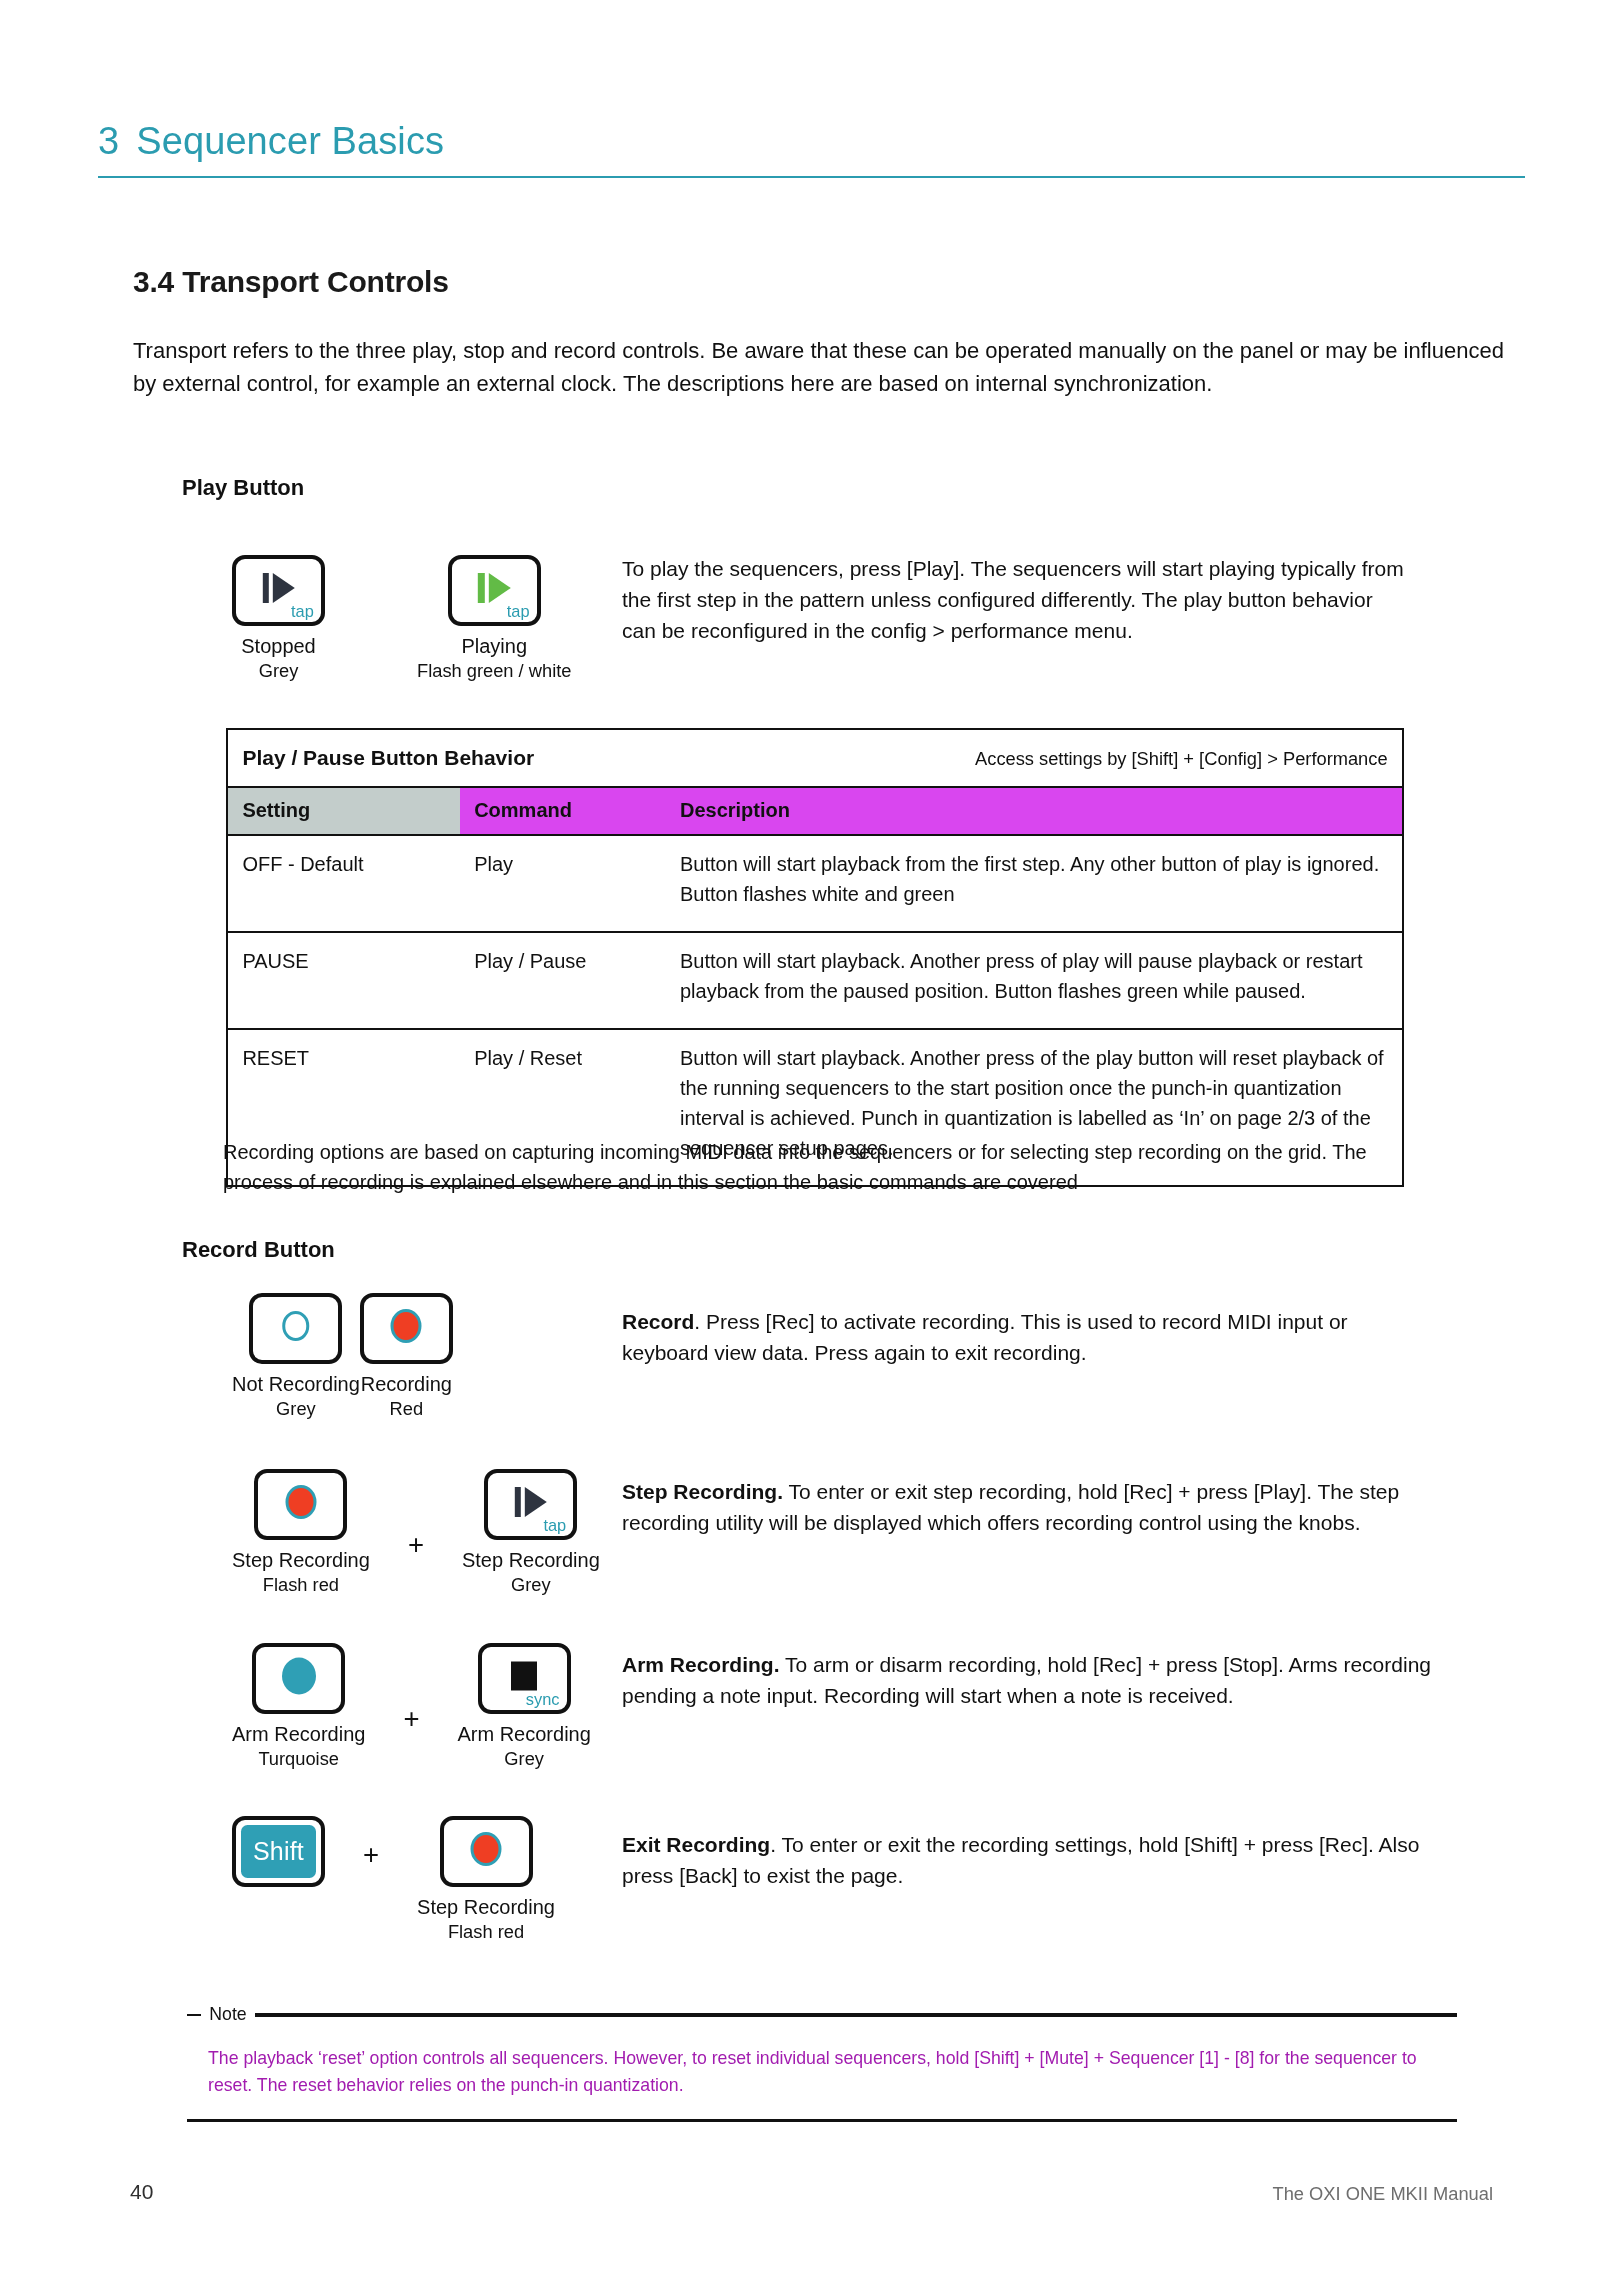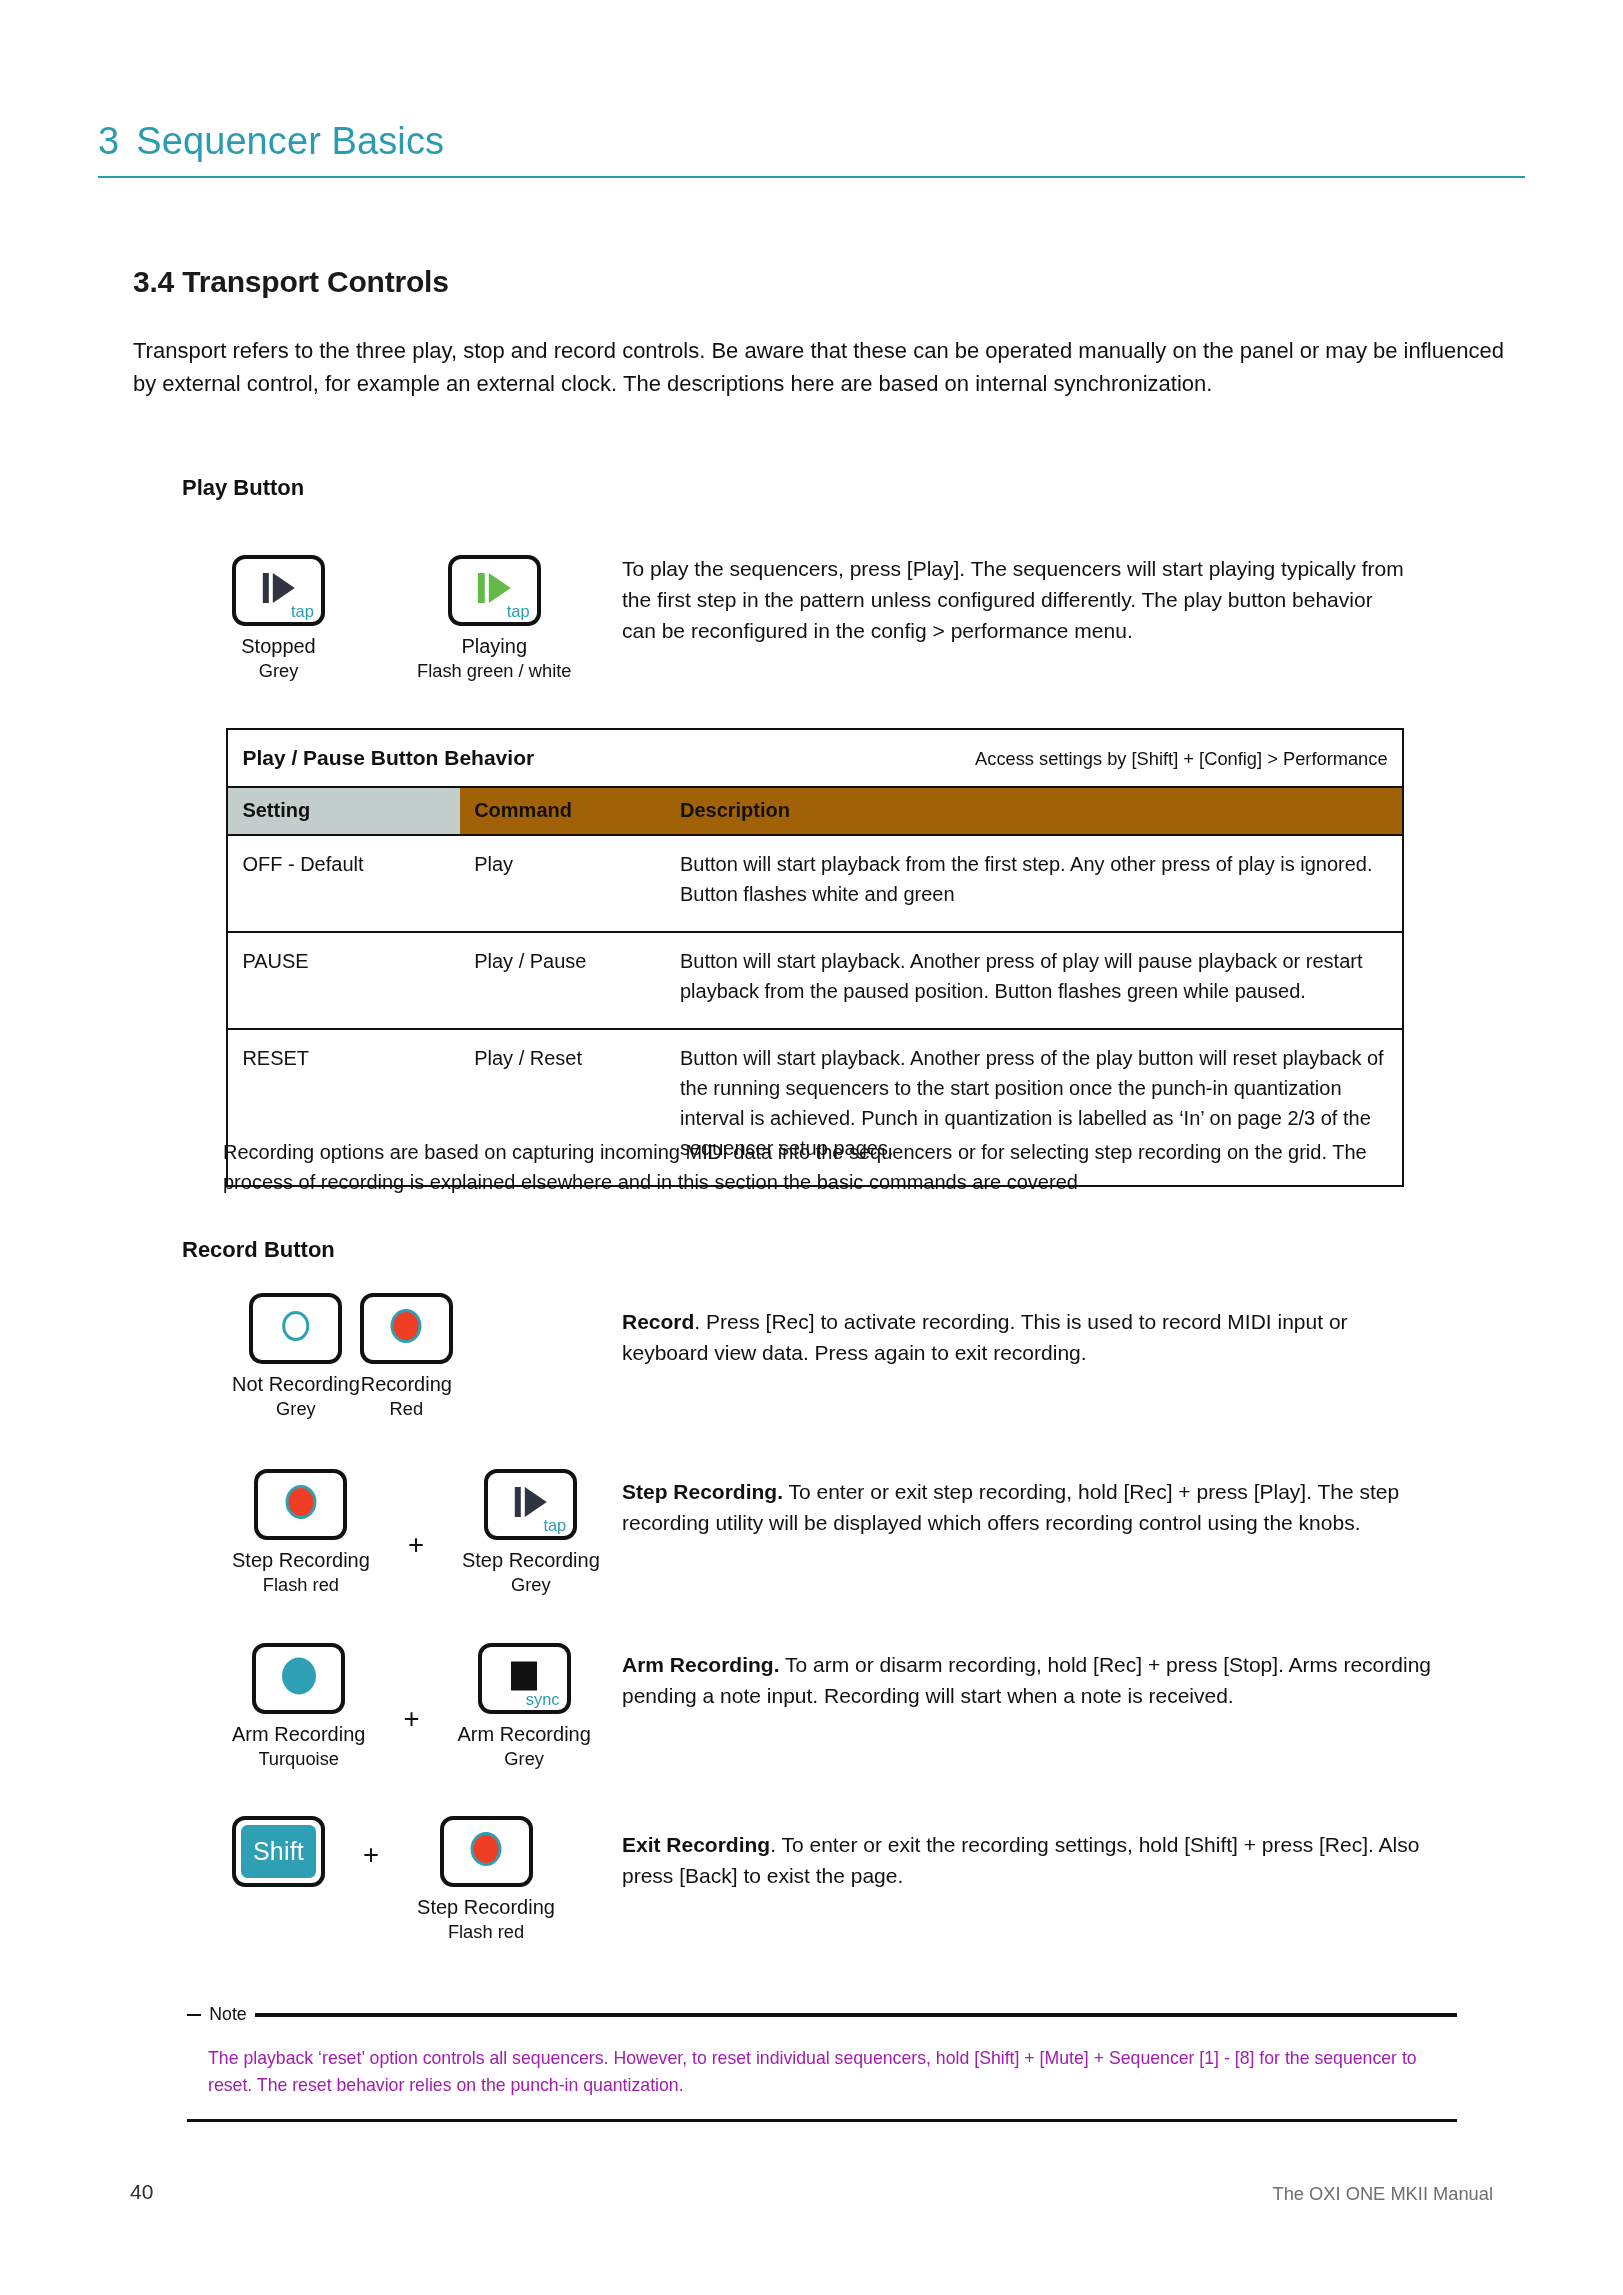--- a/index.html
+++ b/index.html
@@ -208,21 +208,21 @@
     display: flex;
     justify-content: space-between;
     align-items: baseline;
   }
   .tbl-caption-title { font-weight: bold; font-size: 21px; }
   .tbl-caption-note { font-size: 18.3px; font-weight: normal; }
   .hdr th {
     font-weight: bold;
     padding: 10.5px 14.4px 11.8px 14.4px;
     border-bottom: 2px solid #111111;
-    background: #a16207;
+    background: #d946ef;
   }
   .hdr th.setting { background: #c3cdcb; }
   .col-setting { width: 203px; }
   .col-command { width: 177px; }
   tbody tr td {
     padding: 13px 14.4px 22px 14.4px;
     border-bottom: 2px solid #111111;
     line-height: 1.5;
   }
   tbody tr:last-child td { border-bottom: none; }
@@ -358,21 +358,21 @@
       <tr class="hdr">
         <th class="setting col-setting">Setting</th>
         <th class="col-command">Command</th>
         <th>Description</th>
       </tr>
       </tbody>
         <tbody>
         <tr>
           <td>OFF - Default</td>
           <td>Play</td>
-          <td>Button will start playback from the first step. Any other press of play is ignored. Button flashes white and green</td>
+          <td>Button will start playback from the first step. Any other button of play is ignored. Button flashes white and green</td>
         </tr>
         <tr>
           <td>PAUSE</td>
           <td>Play / Pause</td>
           <td>Button will start playback. Another press of play will pause playback or restart playback from the paused position. Button flashes green while paused.</td>
         </tr>
         <tr>
           <td>RESET</td>
           <td>Play / Reset</td>
           <td>Button will start playback. Another press of the play button will reset playback of the running sequencers to the start position once the punch-in quantization interval is achieved. Punch in quantization is labelled as ‘In’ on page 2/3 of the sequencer setup pages.</td>

